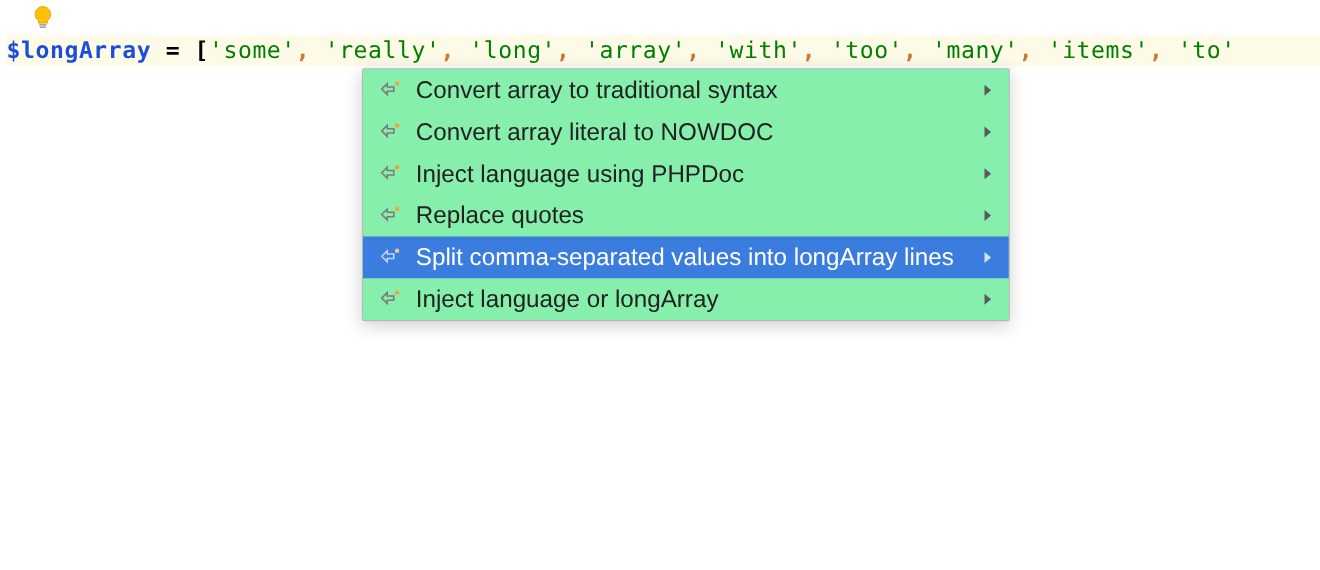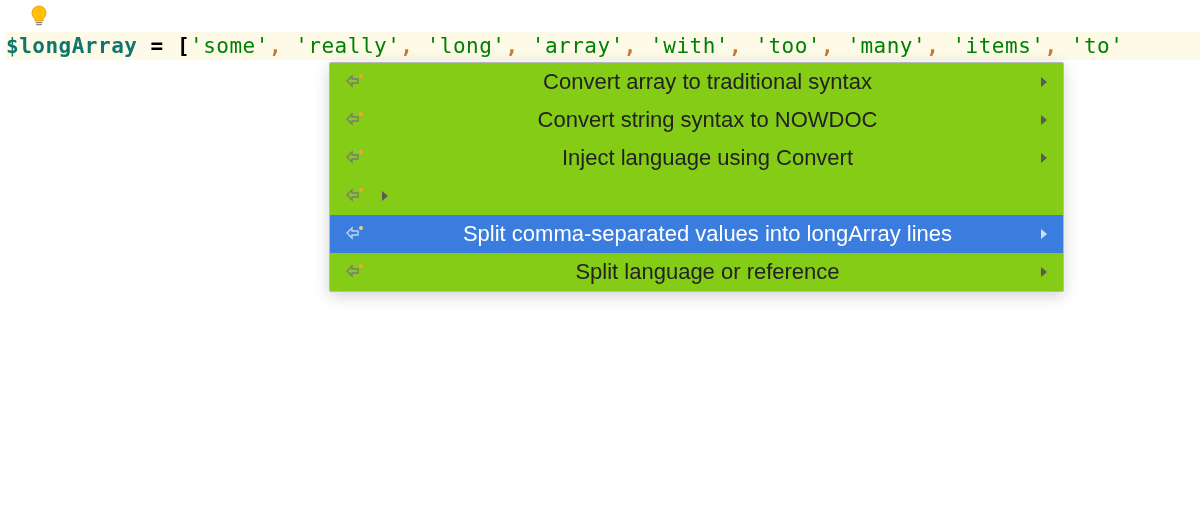--- a/index.html
+++ b/index.html
@@ -33,46 +33,45 @@
       height: 28px;
       background: #fefae8;
       font-family: "Menlo", "Consolas", monospace;
       font-size: 21px;
       font-weight: bold;
       white-space: nowrap;
       padding-top: 2px;
       letter-spacing: 0.5px;
     }
     .code-var {
-      color: #0f766e;
+      color: #1d4ed8;
     }
     .code-op {
       color: #000000;
     }
     .code-bracket {
       color: #000000;
     }
     .code-string {
       color: #008000;
       font-weight: normal;
     }
     .code-comma {
       color: #cc7832;
     }
     .action-menu {
       position: absolute;
       top: 62px;
       left: 329px;
-      width: 735px;
-      background: #84cc16;
+      width: 589px;
+      background: #86efac;
       border: 1px solid #b8b8b8;
       border-radius: 2px;
       box-shadow: 0 4px 16px rgba(0,0,0,0.18);
       z-index: 100;
-      text-align: center;
     }
     .menu-item {
       display: flex;
       align-items: center;
       height: 38px;
       padding: 0 12px 0 14px;
       font-size: 22px;
       color: #222222;
       cursor: pointer;
     }
@@ -135,50 +134,51 @@
     </span>
   </div>
 
   <div class="menu-item">
     <span class="menu-icon">
       <svg width="20" height="18" viewBox="0 0 20 18">
         <path d="M2 8 L7 3 L7 6 L13 6 L13 10 L7 10 L7 13 Z" fill="none" stroke="#7a7a7a" stroke-width="1.4"></path>
         <circle cx="16" cy="3" r="2" fill="#f2a33c"></circle>
       </svg>
     </span>
-    <span class="menu-label">Convert string syntax to NOWDOC</span>
-    <span class="menu-arrow">
-      <svg width="10" height="12" viewBox="0 0 10 12">
-          <path d="M2 1 L8 6 L2 11 Z" fill="currentColor"></path>
-        </svg>
-    </span>
-  </div>
-
-  <div class="menu-item">
-    <span class="menu-icon">
-      <svg width="20" height="18" viewBox="0 0 20 18">
-        <path d="M2 8 L7 3 L7 6 L13 6 L13 10 L7 10 L7 13 Z" fill="none" stroke="#7a7a7a" stroke-width="1.4"></path>
-        <circle cx="16" cy="3" r="2" fill="#f2a33c"></circle>
-      </svg>
-    </span>
-    <span class="menu-label">Inject language using Convert</span>
-    <span class="menu-arrow">
-      <svg width="10" height="12" viewBox="0 0 10 12">
-          <path d="M2 1 L8 6 L2 11 Z" fill="currentColor"></path>
-        </svg>
-    </span>
-  </div>
-
-  <div class="menu-item">
-    <span class="menu-icon">
-      <svg width="20" height="18" viewBox="0 0 20 18">
-        <path d="M2 8 L7 3 L7 6 L13 6 L13 10 L7 10 L7 13 Z" fill="none" stroke="#7a7a7a" stroke-width="1.4"></path>
-        <circle cx="16" cy="3" r="2" fill="#f2a33c"></circle>
-      </svg>
-    </span>
+    <span class="menu-label">Convert array literal to NOWDOC</span>
+    <span class="menu-arrow">
+      <svg width="10" height="12" viewBox="0 0 10 12">
+          <path d="M2 1 L8 6 L2 11 Z" fill="currentColor"></path>
+        </svg>
+    </span>
+  </div>
+
+  <div class="menu-item">
+    <span class="menu-icon">
+      <svg width="20" height="18" viewBox="0 0 20 18">
+        <path d="M2 8 L7 3 L7 6 L13 6 L13 10 L7 10 L7 13 Z" fill="none" stroke="#7a7a7a" stroke-width="1.4"></path>
+        <circle cx="16" cy="3" r="2" fill="#f2a33c"></circle>
+      </svg>
+    </span>
+    <span class="menu-label">Inject language using PHPDoc</span>
+    <span class="menu-arrow">
+      <svg width="10" height="12" viewBox="0 0 10 12">
+          <path d="M2 1 L8 6 L2 11 Z" fill="currentColor"></path>
+        </svg>
+    </span>
+  </div>
+
+  <div class="menu-item">
+    <span class="menu-icon">
+      <svg width="20" height="18" viewBox="0 0 20 18">
+        <path d="M2 8 L7 3 L7 6 L13 6 L13 10 L7 10 L7 13 Z" fill="none" stroke="#7a7a7a" stroke-width="1.4"></path>
+        <circle cx="16" cy="3" r="2" fill="#f2a33c"></circle>
+      </svg>
+    </span>
+    <span class="menu-label">Replace quotes</span>
     <span class="menu-arrow">
       <svg width="10" height="12" viewBox="0 0 10 12">
           <path d="M2 1 L8 6 L2 11 Z" fill="currentColor"></path>
         </svg>
     </span>
   </div>
 
   <div class="menu-item selected">
     <span class="menu-icon">
       <svg width="20" height="18" viewBox="0 0 20 18">
@@ -194,20 +194,20 @@
     </span>
   </div>
 
   <div class="menu-item">
     <span class="menu-icon">
       <svg width="20" height="18" viewBox="0 0 20 18">
         <path d="M2 8 L7 3 L7 6 L13 6 L13 10 L7 10 L7 13 Z" fill="none" stroke="#7a7a7a" stroke-width="1.4"></path>
         <circle cx="16" cy="3" r="2" fill="#f2a33c"></circle>
       </svg>
     </span>
-    <span class="menu-label">Split language or reference</span>
+    <span class="menu-label">Inject language or longArray</span>
     <span class="menu-arrow">
       <svg width="10" height="12" viewBox="0 0 10 12">
           <path d="M2 1 L8 6 L2 11 Z" fill="currentColor"></path>
         </svg>
     </span>
   </div>
 </div>
 
 </body></html>

